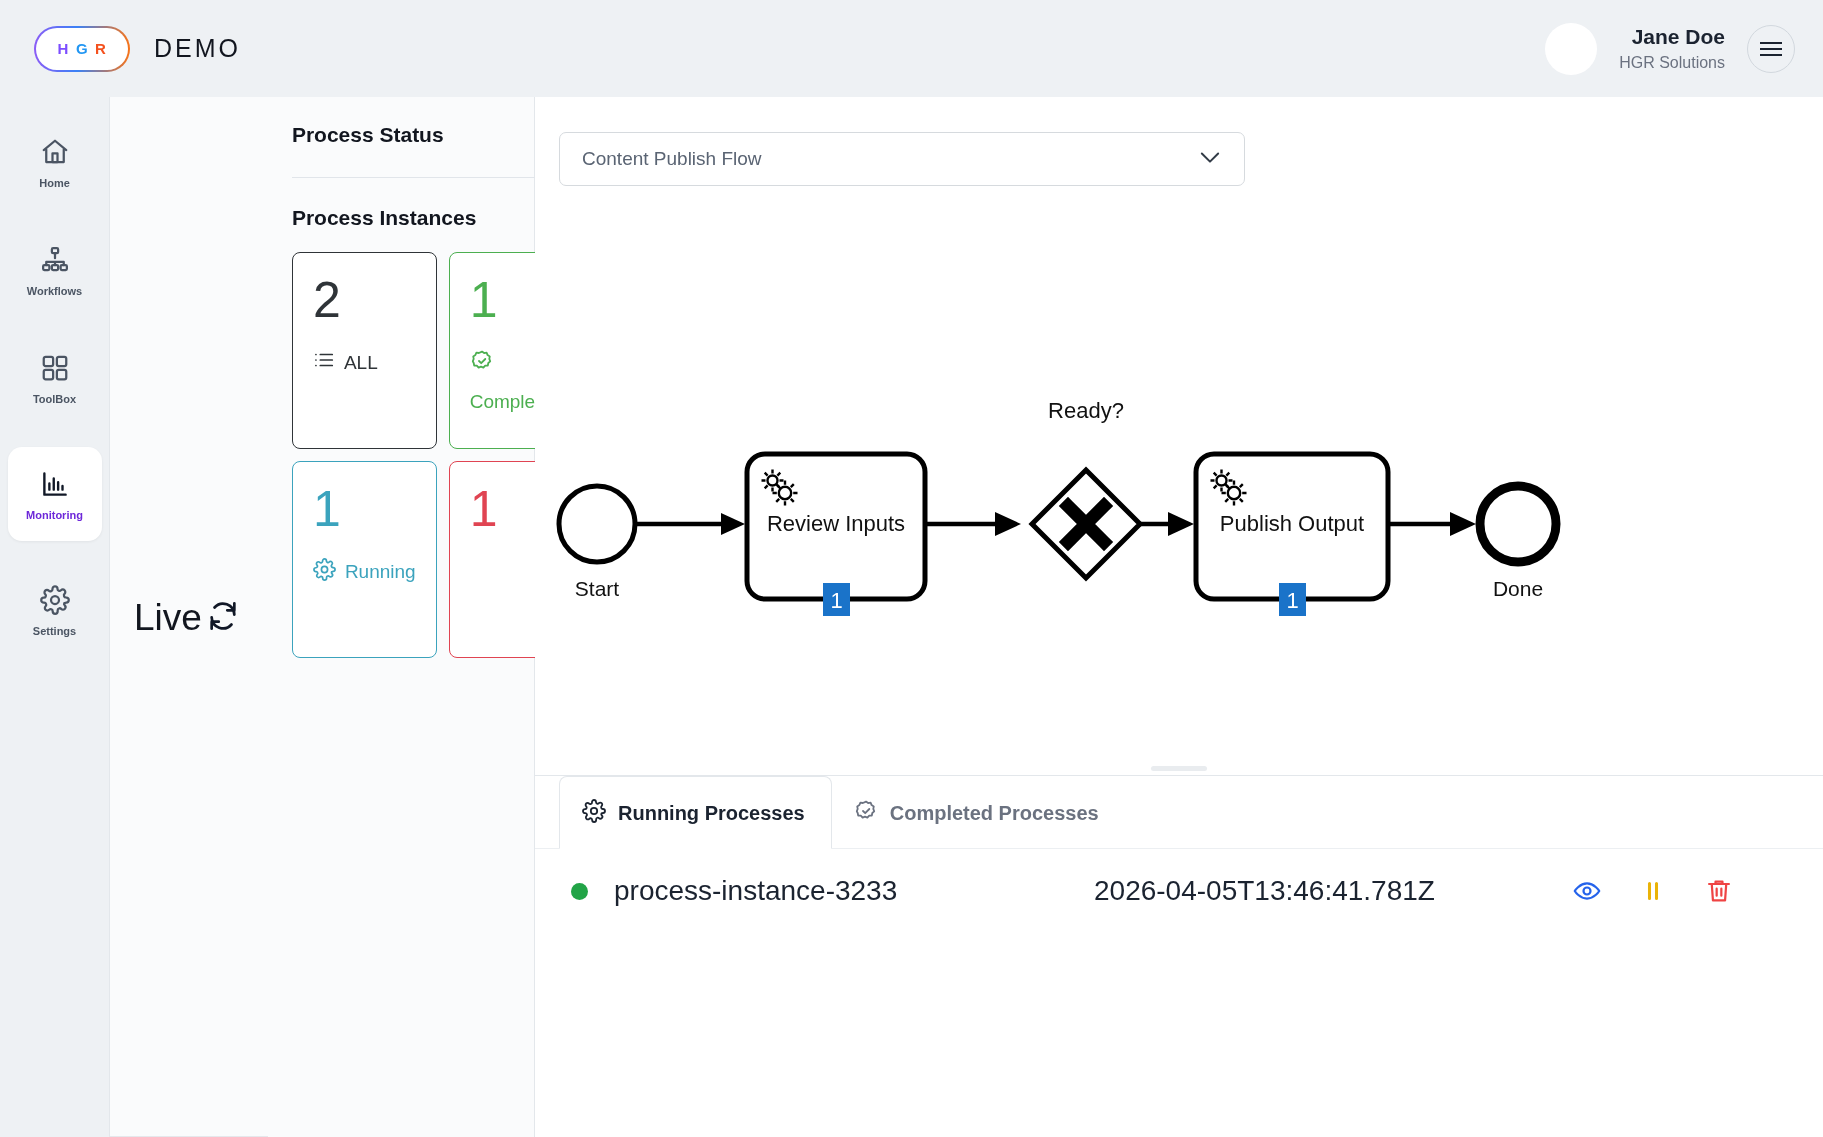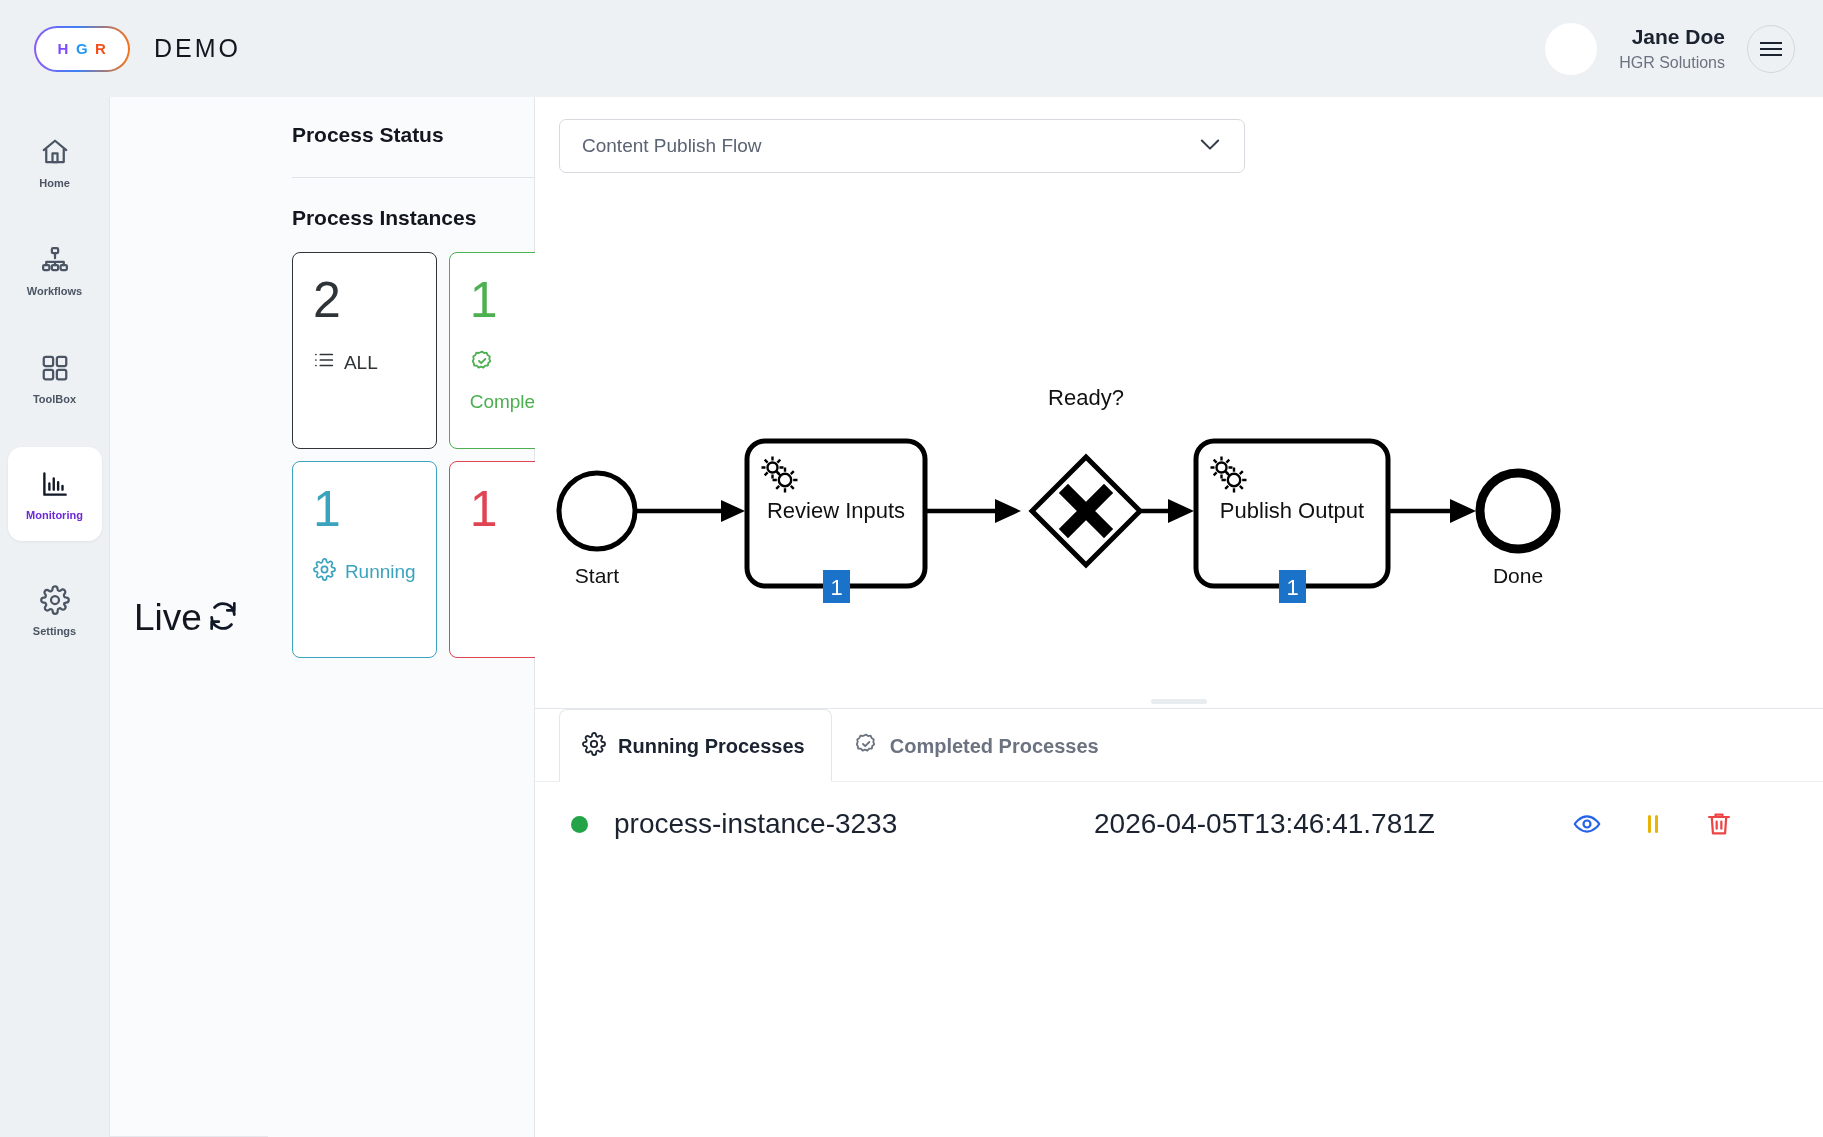--- a/index.html
+++ b/index.html
@@ -126,31 +126,31 @@
   .stat.incidents .stat-num, .stat.incidents .stat-lab { color: #e04452; }
 
   
   .main { flex: 1; display: flex; flex-direction: column; background: #ffffff; min-width: 0; }
   .selector-wrap { padding: 22px 24px 0 24px; }
   .selector {
     width: 686px; height: 54px;
     border: 1px solid #d6dade; border-radius: 7px;
     background: #fff;
     display: flex; align-items: center; justify-content: space-between;
-    padding: 0 20px 0 22px; cursor: pointer;
+    padding: 0 20px 0 22px; cursor: pointer; margin-top: 13px;
   }
   .selector-val { font-size: 19px; color: #5a6473; }
 
   .canvas { flex: 1; position: relative; min-height: 0; }
   .canvas svg { position: absolute; left: 0; top: 0; }
 
   
   .bottom {
     border-top: 1px solid #e3e7eb;
-    height: 429px; background: #fff;
+    height: 362px; background: #fff;
     display: flex; flex-direction: column;
   }
   .tabs { display: flex; padding: 0 24px; border-bottom: 1px solid #eceff2; position: relative; }
   .tab {
     display: flex; align-items: center; gap: 12px;
     padding: 22px 26px 20px 22px;
     font-size: 20px; font-weight: bold; cursor: pointer;
     color: #6b7280; background: transparent; border: none;
   }
   .tab.active {

